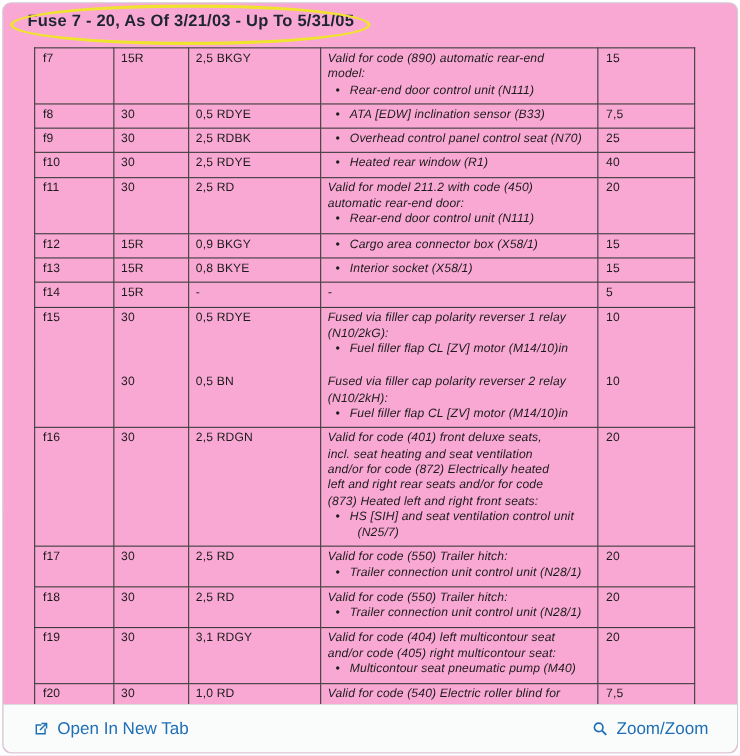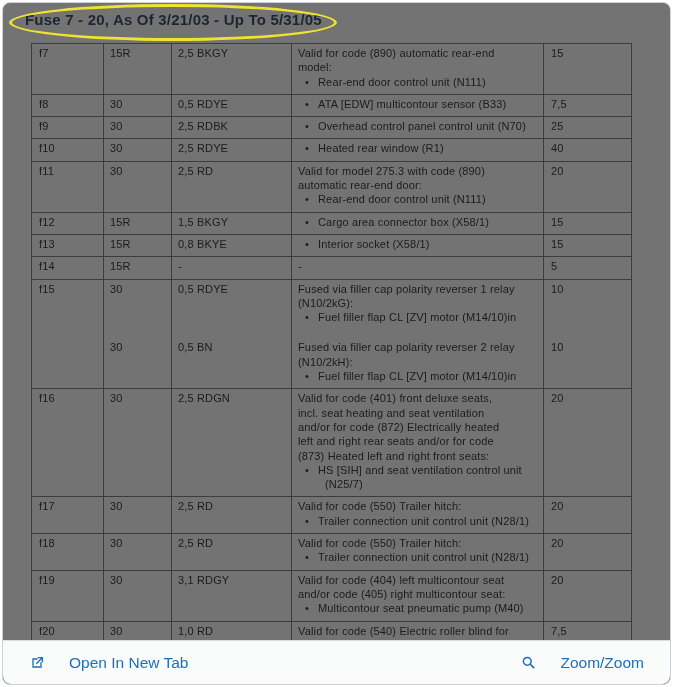--- a/index.html
+++ b/index.html
@@ -2,21 +2,21 @@
 <html style="--link: #1e6fb5; --highlight: #efe32f;"><head>
 <meta charset="utf-8">
 <style>
   html,body{margin:0;padding:0;}
   body{
     width:673px;height:687px;position:relative;background:#ffffff;
     font-family:"Liberation Sans","DejaVu Sans",sans-serif;
     -webkit-font-smoothing:antialiased;
   }
   .frame{
-    position:absolute;inset:2px;background:#737373;
+    position:absolute;inset:2px;background:#f9a8d4;
     border:1px solid #cdd1d6;border-radius:8px;overflow:hidden;
   }
   
   .title-wrap{position:absolute;left:22px;top:8px;z-index:2;}
   .title{
     margin:0;font-size:15px;font-weight:700;color:#1d2533;
     letter-spacing:.2px;white-space:nowrap;
   }
   .highlight-ellipse{
     position:absolute;left:-16px;top:-7px;width:322px;height:31px;
@@ -29,33 +29,33 @@
     width:600px;border-collapse:collapse;table-layout:fixed;
     font-size:11px;line-height:1.3;color:#1b1b1b;letter-spacing:.15px;padding-left:23px;
   }
   td{
     border:1px solid #3c3c3c;vertical-align:top;
     padding:2px 4px 5px 6px;overflow:hidden;
   }
   tr.cont td{border-top-style:hidden;padding-top:11px;}
   .c-fuse{padding-left:7px;}
   .c-rating{padding-left:7px;margin-left:36px;}
-  .line{white-space:nowrap;}
+  .line{white-space:nowrap;font-style:italic;}
   .line.bl{display:flex;}
   .bullet{flex:0 0 auto;margin-left:7px;margin-right:9px;}
   .line.ind{padding-left:27px;}
   
   .footer{
     position:absolute;left:0;right:0;bottom:0;height:44px;
     background:#fafbfb;border-top:1px solid #d9dde0;
     display:flex;align-items:center;justify-content:space-between;
     padding:0 26px;box-sizing:border-box;border-radius:0 0 8px 8px;
   }
   a.link{
-    display:flex;align-items:center;gap:24px;text-decoration:none;
+    display:flex;align-items:center;gap:7px;text-decoration:none;
     color:var(--link,#1e6fb5);font-size:15.5px;
   }
   .ic{display:inline-flex;align-items:center;}
   .ic svg{display:block;}
 </style>
 </head>
 <body>
 
 <div class="frame">
 
@@ -88,33 +88,33 @@
             </td>
             <td class="c-rating">15</td>
           </tr>
           <tr>
             <td rowspan="1" class="c-fuse">f8</td>
             <td class="c-amp">30</td>
             <td class="c-wire">0,5 RDYE</td>
             <td class="c-desc">
               <div class="line bl">
                 <span class="bullet">•</span>
-                <span>ATA [EDW]  multicontour  sensor  (B33)</span>
+                <span>ATA [EDW]  inclination  sensor  (B33)</span>
               </div>
             </td>
             <td class="c-rating">7,5</td>
           </tr>
           <tr>
             <td rowspan="1" class="c-fuse">f9</td>
             <td class="c-amp">30</td>
             <td class="c-wire">2,5 RDBK</td>
             <td class="c-desc">
               <div class="line bl">
                 <span class="bullet">•</span>
-                <span>Overhead  control panel  control unit  (N70)</span>
+                <span>Overhead  control panel  control seat  (N70)</span>
               </div>
             </td>
             <td class="c-rating">25</td>
           </tr>
           <tr>
             <td rowspan="1" class="c-fuse">f10</td>
             <td class="c-amp">30</td>
             <td class="c-wire">2,5 RDYE</td>
             <td class="c-desc">
               <div class="line bl">
@@ -122,33 +122,33 @@
                 <span>Heated rear  window  (R1)</span>
               </div>
             </td>
             <td class="c-rating">40</td>
           </tr>
           <tr>
             <td rowspan="1" class="c-fuse">f11</td>
             <td class="c-amp">30</td>
             <td class="c-wire">2,5 RD</td>
             <td class="c-desc">
-              <div class="line">Valid for model 275.3 with code (890)</div>
+              <div class="line">Valid for model 211.2 with code (450)</div>
               <div class="line">automatic rear-end door:</div>
               <div class="line bl">
                 <span class="bullet">•</span>
                 <span>Rear-end door  control  unit  (N111)</span>
               </div>
             </td>
             <td class="c-rating">20</td>
           </tr>
           <tr>
             <td rowspan="1" class="c-fuse">f12</td>
             <td class="c-amp">15R</td>
-            <td class="c-wire">1,5 BKGY</td>
+            <td class="c-wire">0,9 BKGY</td>
             <td class="c-desc">
               <div class="line bl">
                 <span class="bullet">•</span>
                 <span>Cargo  area  connector  box  (X58/1)</span>
               </div>
             </td>
             <td class="c-rating">15</td>
           </tr>
           <tr>
             <td rowspan="1" class="c-fuse">f13</td>

